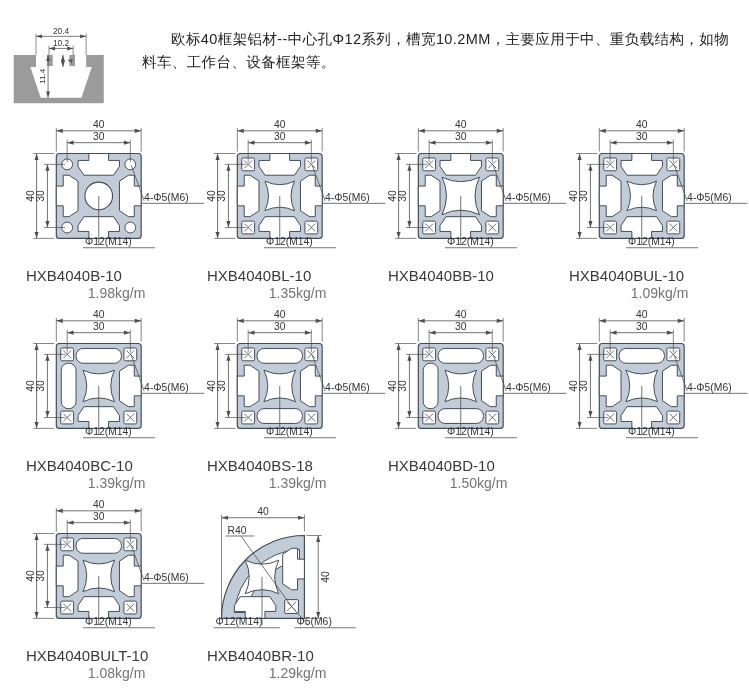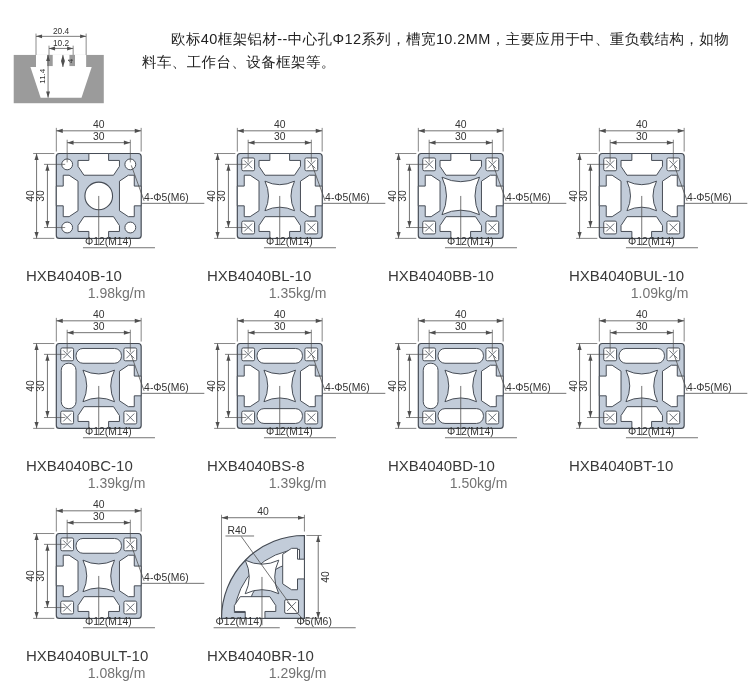--- a/index.html
+++ b/index.html
@@ -363,21 +363,21 @@
         <line x1="17.5" y1="47" x2="39" y2="47" stroke="#4f4f4f" stroke-width="0.7"></line>
         <line x1="17.5" y1="111" x2="39" y2="111" stroke="#4f4f4f" stroke-width="0.7"></line>
         <text x="18" y="79" text-anchor="middle" font-size="10.5" fill="#333333" transform="rotate(-90 18 79)">30</text>
         <polyline points="106,48 119,84" fill="none" stroke="#4f4f4f" stroke-width="0.8"></polyline>
         <line x1="117" y1="86.5" x2="180" y2="86.5" stroke="#4f4f4f" stroke-width="0.8"></line>
         <text x="119" y="84" font-size="10.5" fill="#333333">4-Φ5(M6)</text>
         <polyline points="73,79 73,129" fill="none" stroke="#4f4f4f" stroke-width="0.8"></polyline>
         <line x1="57" y1="131.5" x2="130" y2="131.5" stroke="#4f4f4f" stroke-width="0.8"></line>
         <text x="59" y="129" font-size="10.5" fill="#333333">Φ12(M14)</text>
       </svg>
-      <div class="model">HXB4040BS-8</div>
+      <div class="model">HXB4040BS-18</div>
       <div class="weight">1.39kg/m</div>
     </div>
     <div class="card">
       <svg viewBox="0 0 182 150" class="draw">
         <rect x="30" y="36" width="86" height="86" rx="3" fill="#c2ccd9" stroke="#454b54" stroke-width="1.2"></rect>
         <rect x="-23" y="5" width="46" height="15" rx="7" transform="translate(73,36)" fill="#ffffff" stroke="#454b54" stroke-width="1"></rect>
         <path d="M -10,0 L -10,7 L -21,7 L -21,13 L -15,22 L 15,22 L 21,13 L 21,7 L 10,7 L 10,0 Z" transform="translate(116,79) rotate(90)" fill="#ffffff" stroke="#454b54" stroke-width="1"></path>
         <rect x="-23" y="5" width="46" height="15" rx="7" transform="translate(73,122) rotate(180)" fill="#ffffff" stroke="#454b54" stroke-width="1"></rect>
         <rect x="-23" y="5" width="46" height="15" rx="7" transform="translate(30,79) rotate(270)" fill="#ffffff" stroke="#454b54" stroke-width="1"></rect>
         <rect x="34.5" y="40.5" width="13" height="13" rx="1.5" fill="#ffffff" stroke="#454b54" stroke-width="1"></rect>
@@ -471,21 +471,20 @@
         <line x1="17.5" y1="47" x2="39" y2="47" stroke="#4f4f4f" stroke-width="0.7"></line>
         <line x1="17.5" y1="111" x2="39" y2="111" stroke="#4f4f4f" stroke-width="0.7"></line>
         <text x="18" y="79" text-anchor="middle" font-size="10.5" fill="#333333" transform="rotate(-90 18 79)">30</text>
         <polyline points="106,48 119,84" fill="none" stroke="#4f4f4f" stroke-width="0.8"></polyline>
         <line x1="117" y1="86.5" x2="180" y2="86.5" stroke="#4f4f4f" stroke-width="0.8"></line>
         <text x="119" y="84" font-size="10.5" fill="#333333">4-Φ5(M6)</text>
         <polyline points="73,79 73,129" fill="none" stroke="#4f4f4f" stroke-width="0.8"></polyline>
         <line x1="57" y1="131.5" x2="130" y2="131.5" stroke="#4f4f4f" stroke-width="0.8"></line>
         <text x="59" y="129" font-size="10.5" fill="#333333">Φ12(M14)</text>
       </svg>
-      <div class="model">HXB4040BT-10</div>
     </div>
     <div class="card">
       <svg viewBox="0 0 182 150" class="draw">
         <rect x="30" y="36" width="86" height="86" rx="3" fill="#c2ccd9" stroke="#454b54" stroke-width="1.2"></rect>
         <rect x="-23" y="5" width="46" height="15" rx="7" transform="translate(73,36)" fill="#ffffff" stroke="#454b54" stroke-width="1"></rect>
         <path d="M -10,0 L -10,7 L -21,7 L -21,13 L -15,22 L 15,22 L 21,13 L 21,7 L 10,7 L 10,0 Z" transform="translate(116,79) rotate(90)" fill="#ffffff" stroke="#454b54" stroke-width="1"></path>
         <path d="M -10,0 L -10,7 L -21,7 L -21,13 L -15,22 L 15,22 L 21,13 L 21,7 L 10,7 L 10,0 Z" transform="translate(73,122) rotate(180)" fill="#ffffff" stroke="#454b54" stroke-width="1"></path>
         <path d="M -10,0 L -10,7 L -21,7 L -21,13 L -15,22 L 15,22 L 21,13 L 21,7 L 10,7 L 10,0 Z" transform="translate(30,79) rotate(270)" fill="#ffffff" stroke="#454b54" stroke-width="1"></path>
         <rect x="34.5" y="40.5" width="13" height="13" rx="1.5" fill="#ffffff" stroke="#454b54" stroke-width="1"></rect>
         <line x1="37" y1="43" x2="45" y2="51" stroke="#454b54" stroke-width="0.8"></line>

